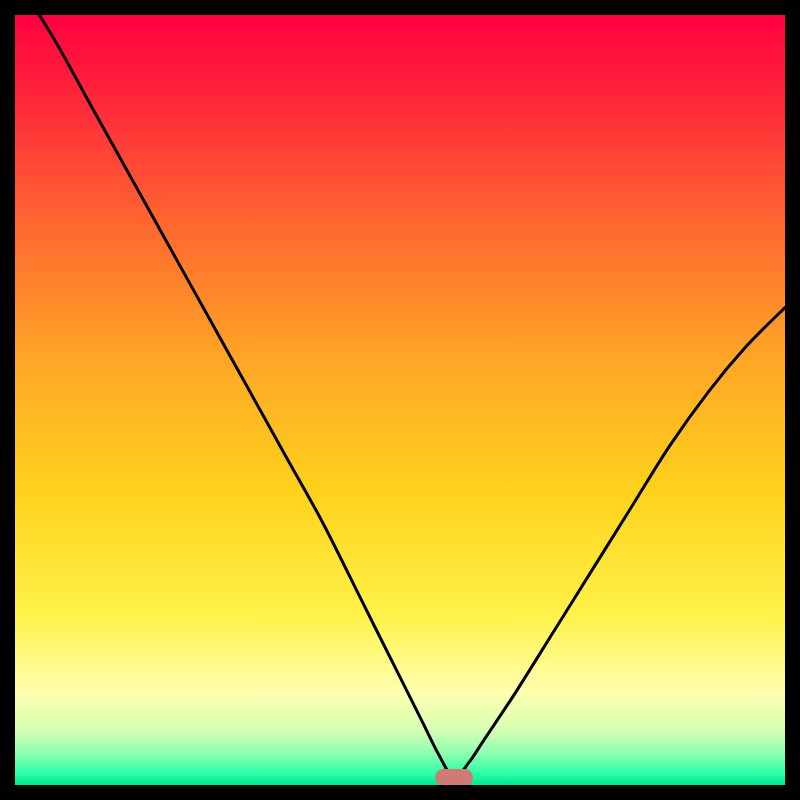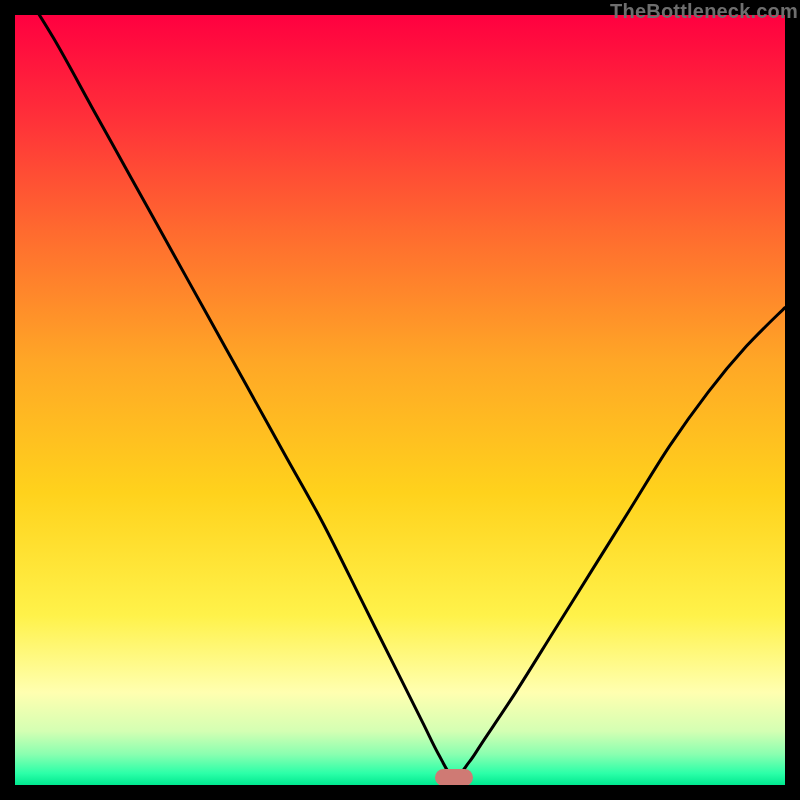--- a/index.html
+++ b/index.html
@@ -79,14 +79,13 @@
       <rect x="0" y="0" width="770" height="770" fill="url(#g)"></rect>
     </svg>
 
     <svg class="curve" viewBox="0 0 770 770" preserveAspectRatio="none">
       <path id="curvePath" d="M 0.0 -38.5 C 6.4 -28.2, 25.7 1.3, 38.5 23.1 C 51.3 44.9, 64.2 69.3, 77.0 92.4 C 89.8 115.5, 102.7 138.6, 115.5 161.7 C 128.3 184.8, 141.2 207.9, 154.0 231.0 C 166.8 254.1, 179.7 277.2, 192.5 300.3 C 205.3 323.4, 218.2 346.5, 231.0 369.6 C 243.8 392.7, 256.7 415.8, 269.5 438.9 C 282.3 462.0, 295.2 483.8, 308.0 508.2 C 320.8 532.6, 333.7 559.5, 346.5 585.2 C 359.3 610.9, 374.7 641.7, 385.0 662.2 C 395.3 682.7, 401.7 695.6, 408.1 708.4 C 414.5 721.2, 418.4 730.2, 423.5 739.2 C 428.6 748.2, 433.8 761.0, 438.9 762.3 C 444.0 763.6, 449.2 753.3, 454.3 746.9 C 459.4 740.5, 462.0 735.3, 469.7 723.8 C 477.4 712.3, 488.9 695.6, 500.5 677.6 C 512.0 659.6, 526.2 636.5, 539.0 616.0 C 551.8 595.5, 564.7 574.9, 577.5 554.4 C 590.3 533.9, 603.2 513.3, 616.0 492.8 C 628.8 472.3, 641.7 450.4, 654.5 431.2 C 667.3 411.9, 680.2 394.0, 693.0 377.3 C 705.8 360.6, 718.7 345.2, 731.5 331.1 C 744.3 317.0, 763.6 299.0, 770.0 292.6" fill="none" stroke="#000" stroke-width="3" stroke-linecap="round"></path>
     </svg>
 
     <div class="marker" id="marker" style="left: 419.65px; top: 753.83px; width: 38.5px; height: 16.94px;"></div>
   </div>
 
-  <div class="watermark">TheBottleneck.com</div>
 </div>
 
 </body></html>

